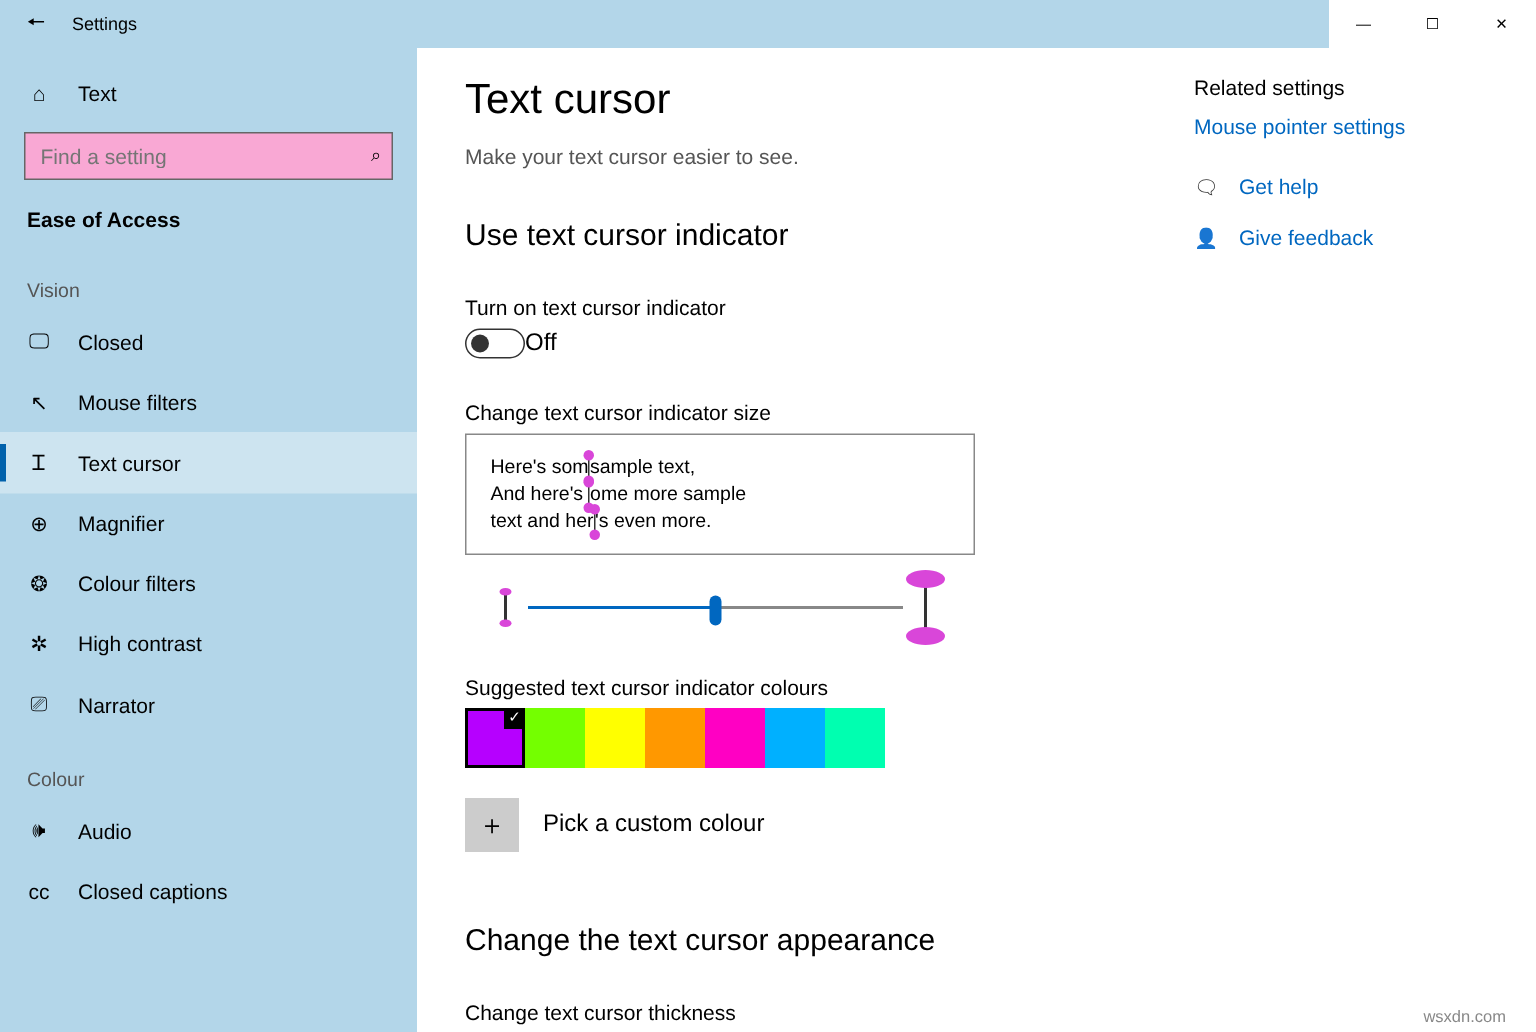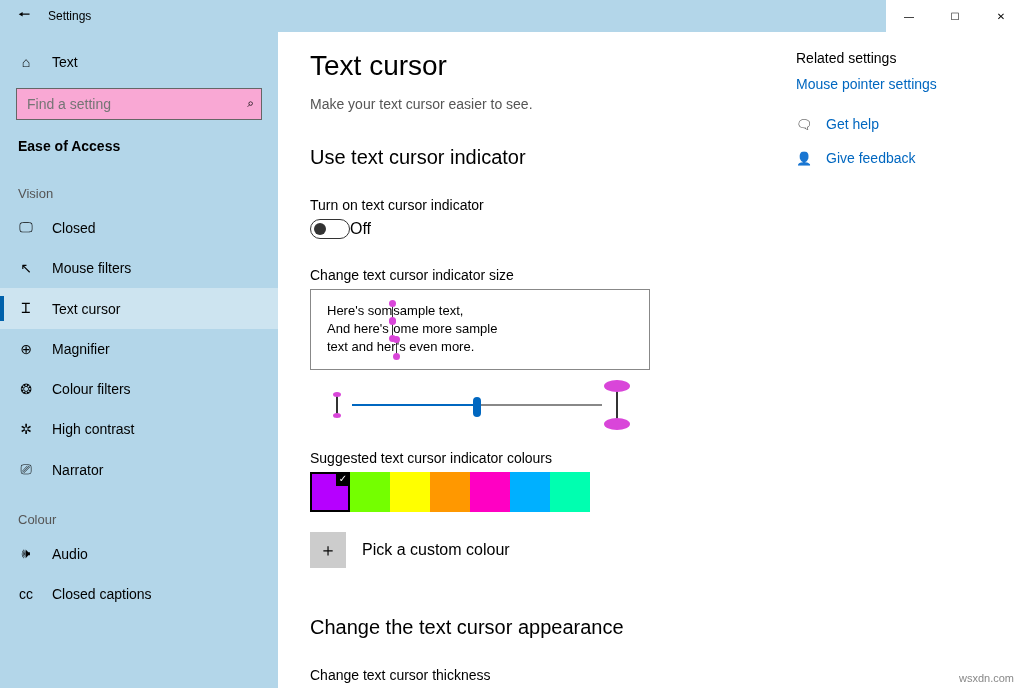--- a/index.html
+++ b/index.html
@@ -53,21 +53,21 @@
 .custom-row { display: flex; align-items: center; gap: 16px; margin-bottom: 48px; }
 .custom-btn { width: 36px; height: 36px; background: #ccc; display: flex; align-items: center; justify-content: center; font-size: 18px; cursor: pointer; }
 .thickness-row { display: flex; align-items: center; gap: 16px; }
 .thickbox { width: 40px; height: 30px; border: 1px solid #888; display: flex; align-items: center; justify-content: center; font-size: 13px; position: relative; }
 .thickbox::before { content: ""; position: absolute; left: 5px; top: 5px; bottom: 5px; width: 1px; background: #000; }
 .related { width: 228px; padding: 18px 20px 0 0; font-size: 14px; }
 .related h3 { font-weight: 400; font-size: 14px; margin-bottom: 10px; }
 .link { color: #0067c0; cursor: pointer; margin-bottom: 24px; display: block; }
 .help-row { display: flex; align-items: center; gap: 14px; margin-bottom: 18px; cursor: pointer; }
 .help-row .icon { width: 16px; font-size: 13px; color: #333; }
-.watermark { position: fixed; right: 10px; bottom: 4px; font-size: 11px; color: #888; }
+.watermark { position: fixed; right: 20px; bottom: 4px; font-size: 11px; color: #888; }
 </style>
 </head>
 <body>
 
 <div class="titlebar">
   <div class="back">🠔</div>
   <div class="title">Settings</div>
   <div class="window-controls">
     <div>―</div>
     <div>☐</div>

